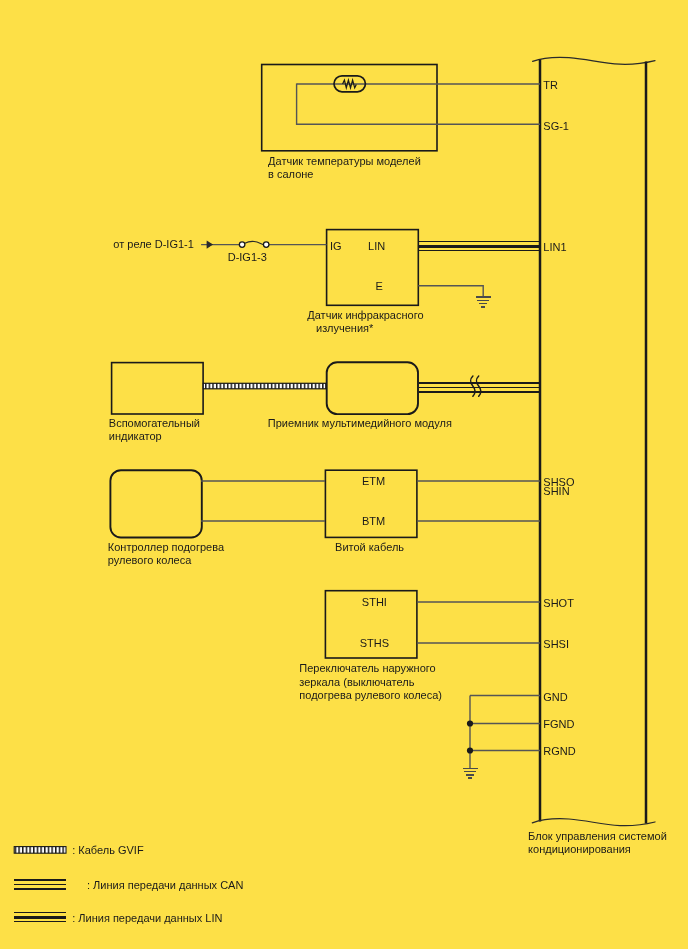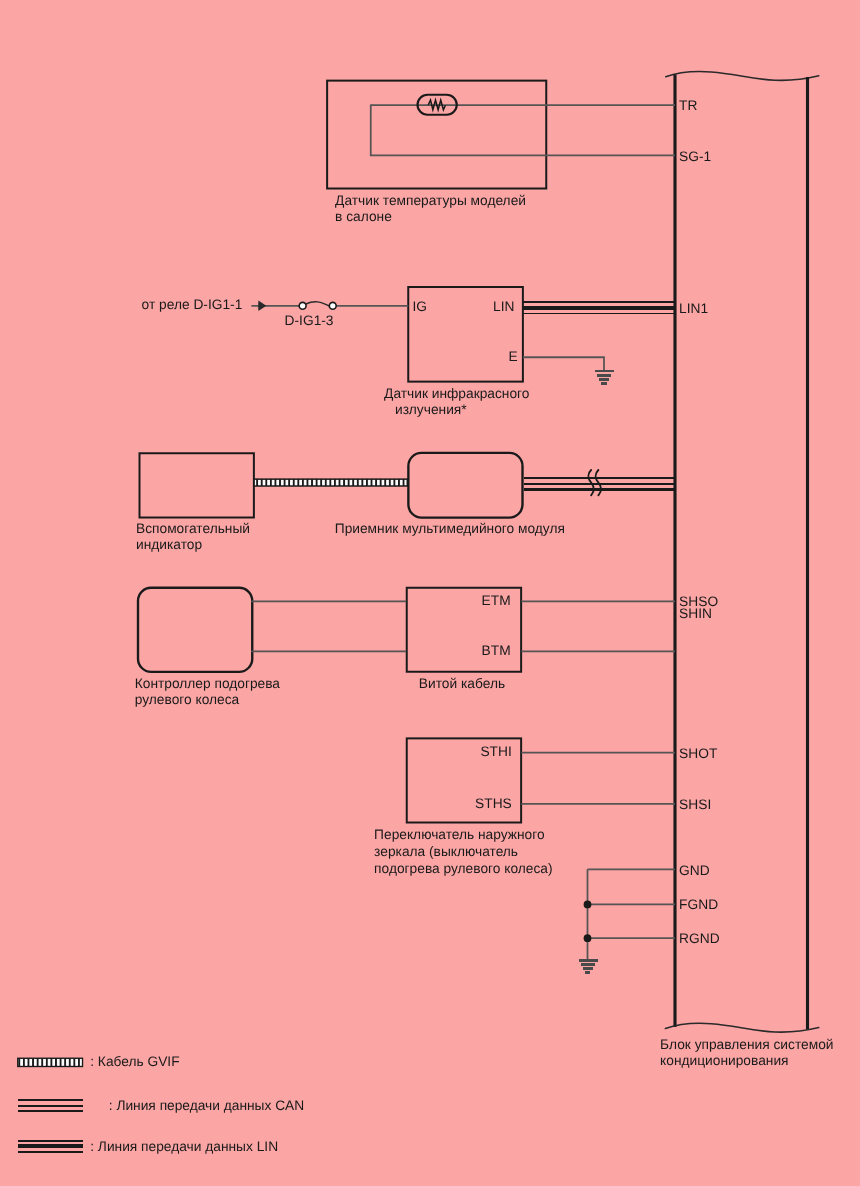--- a/index.html
+++ b/index.html
@@ -1,21 +1,21 @@
 <!DOCTYPE html>
 <html><head>
 <meta charset="utf-8">
 <style>
   html,body{margin:0;padding:0;background:#ffffff;}
   body{width:688px;height:949px;overflow:hidden;font-family:"Liberation Sans",sans-serif;}
-  #page{position:relative;width:688px;height:949px;background:#fca5a5;}
+  #page{position:relative;width:688px;height:949px;background:#fde047;}
   svg{display:block;position:absolute;left:0;top:0;}
   .txtlayer{position:absolute;left:0;top:0;width:688px;height:949px;}
   .t{position:absolute;font-family:"Liberation Sans",sans-serif;font-size:11px;line-height:13.3px;color:#1a1a1a;white-space:nowrap;}
-  .t.r{text-align:right;}
+  .t.r{text-align:center;}
 </style>
 </head>
 <body>
 
 <div id="page">
 <svg id="diagram" width="688" height="949" viewBox="0 0 688 949">
   <defs>
     <pattern id="gvifpat" x="0" y="0" width="3.66" height="10" patternUnits="userSpaceOnUse">
       <rect x="0" y="0" width="3.66" height="10" fill="#fff"></rect>
       <rect x="0" y="0" width="1.5" height="10" fill="#1a1a1a"></rect>

